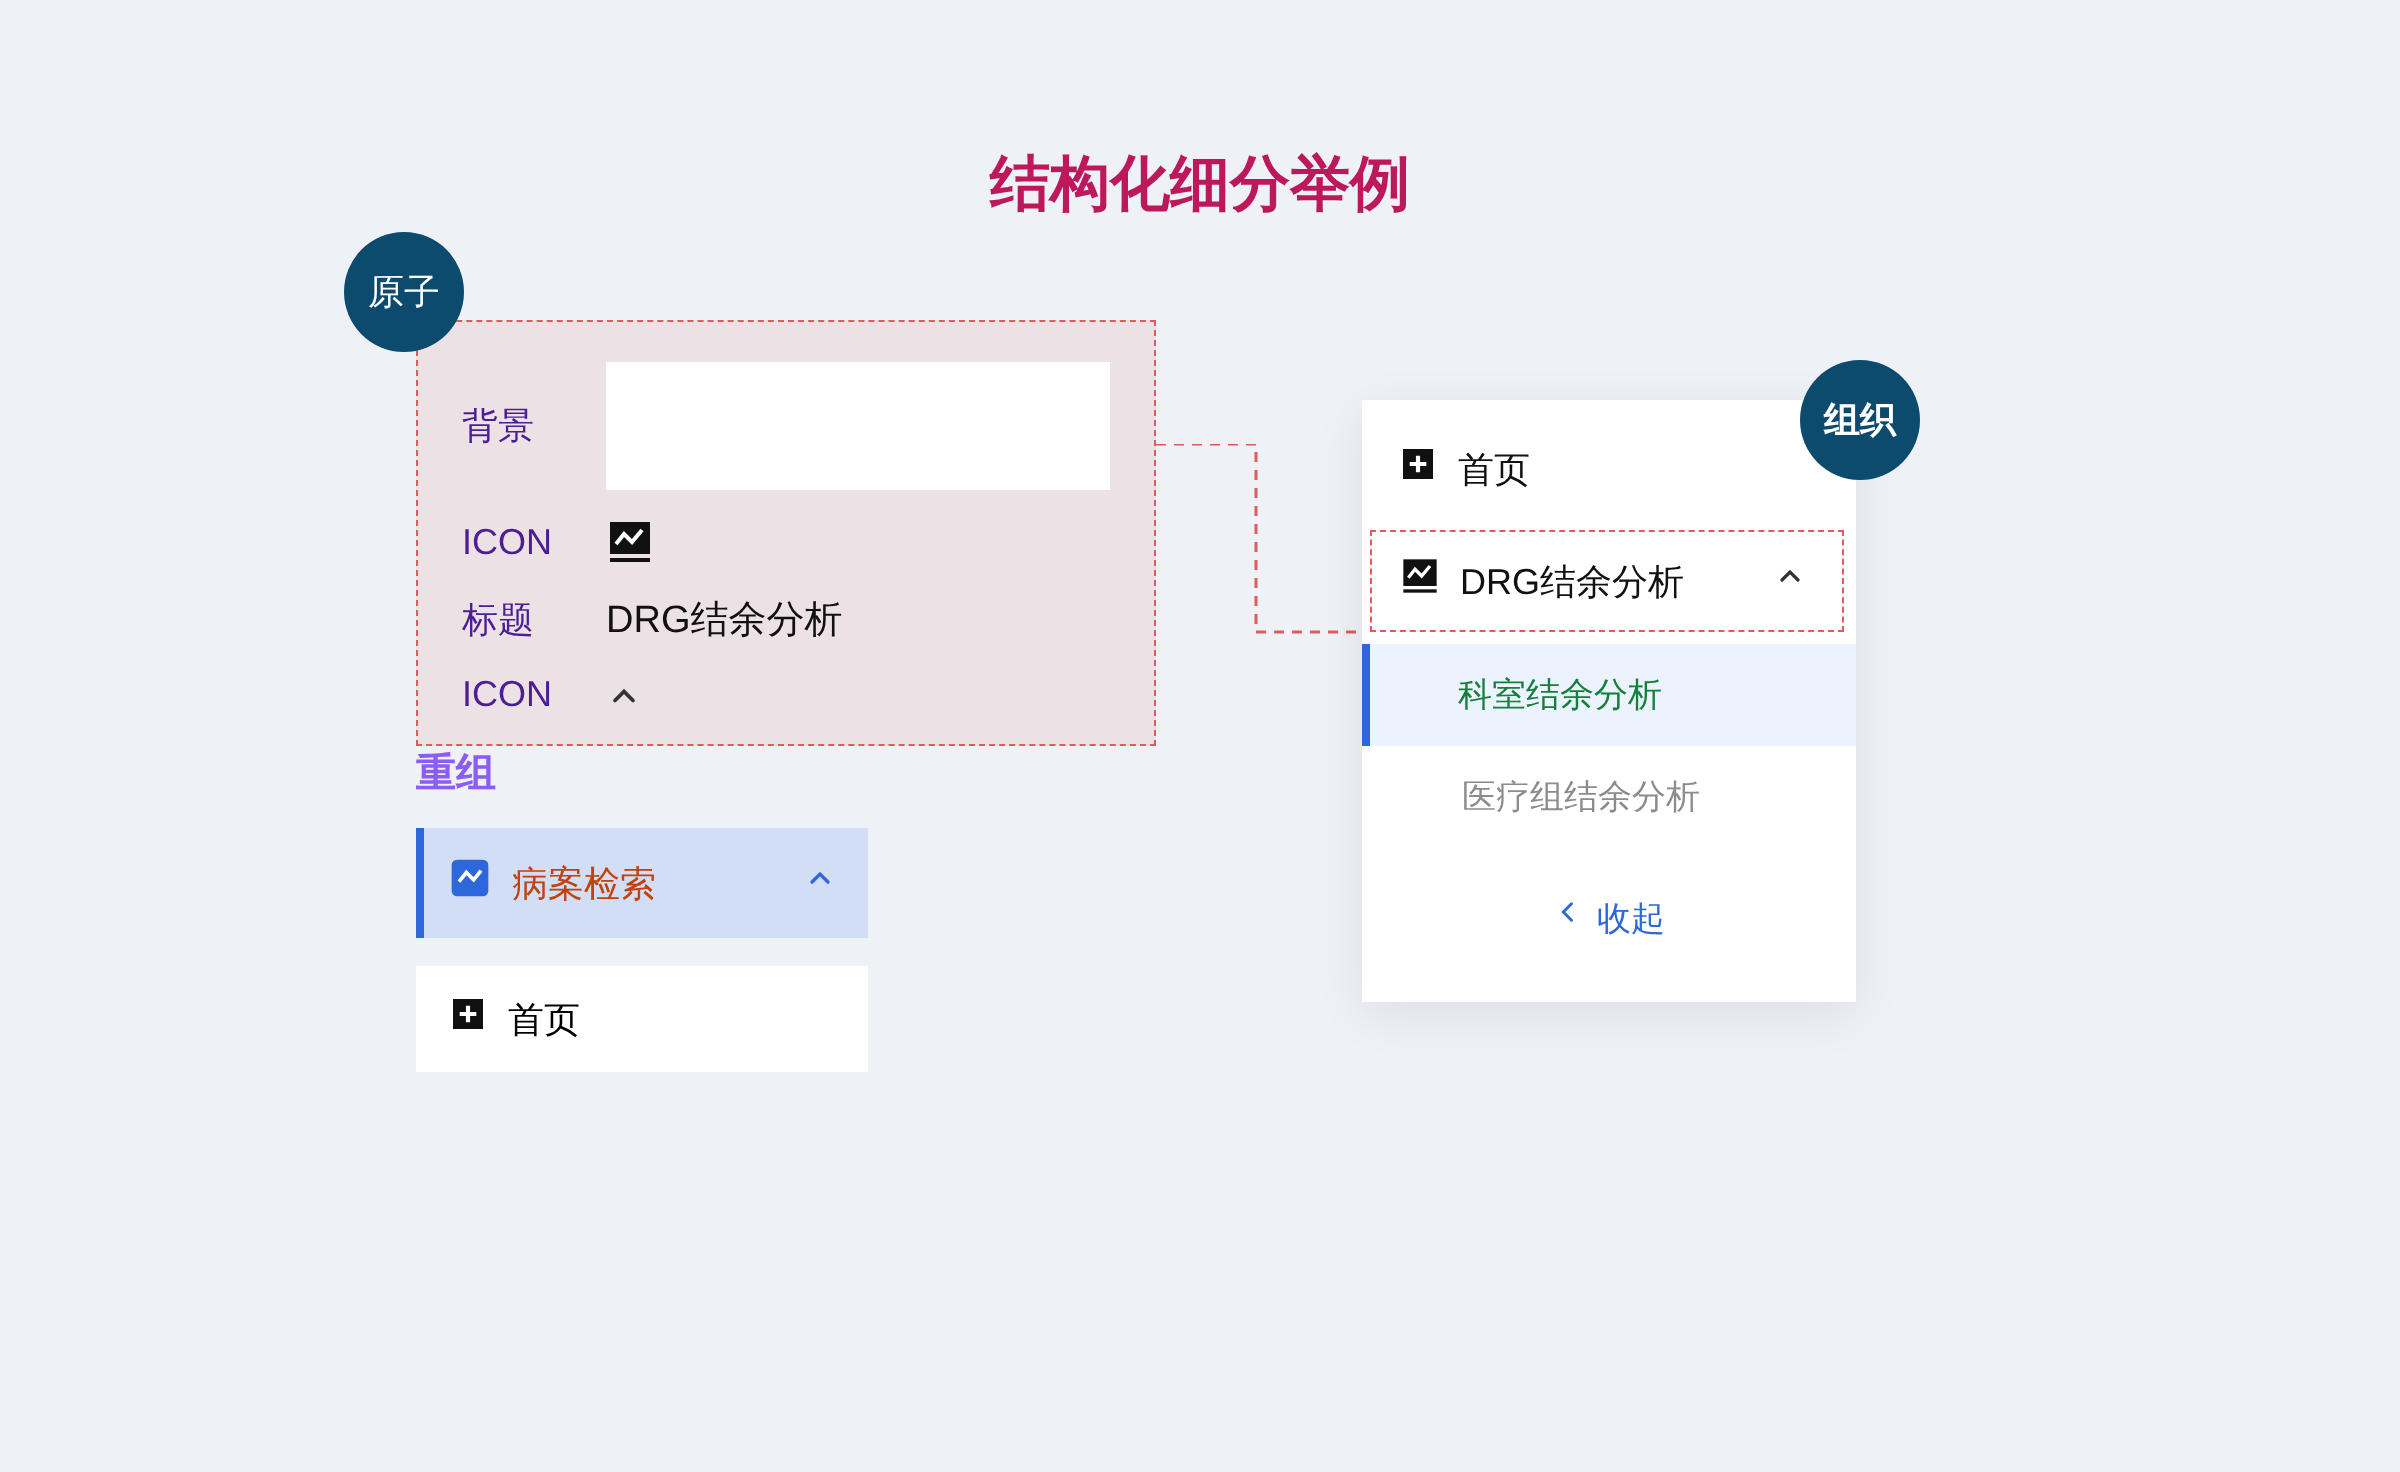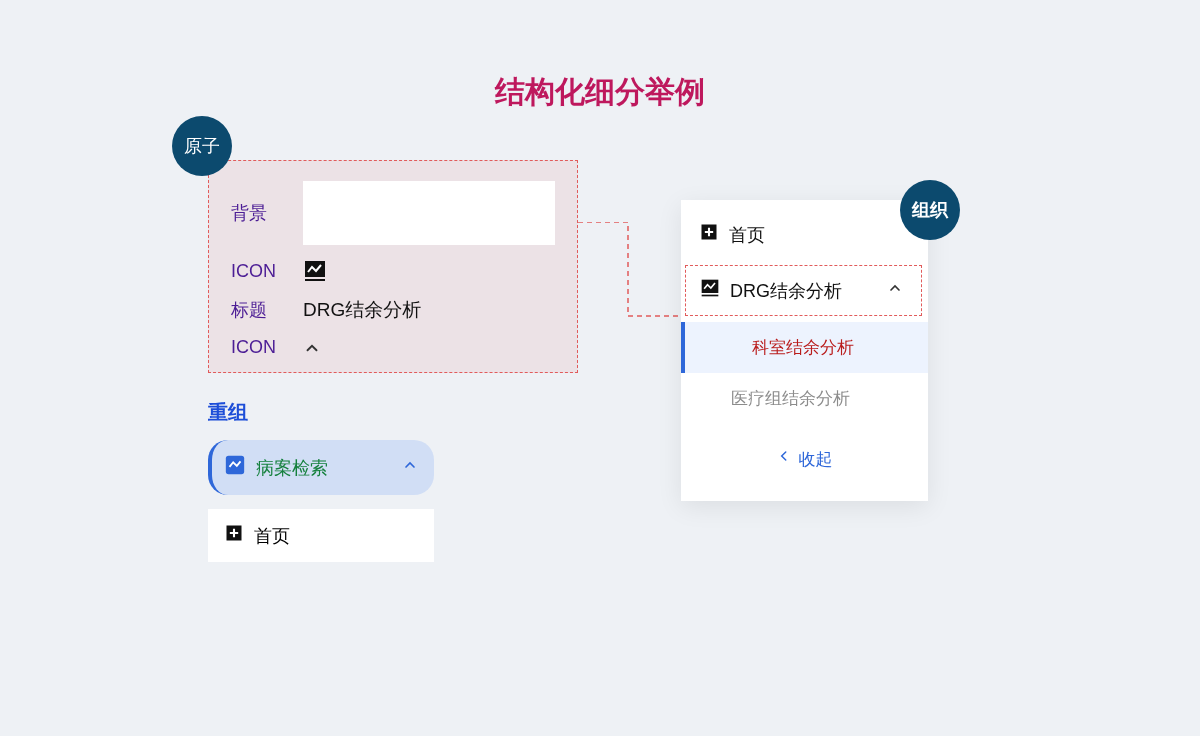--- a/index.html
+++ b/index.html
@@ -73,42 +73,40 @@
     }
     .icon-chevron {
       width: 18px;
       height: 18px;
       display: inline-flex;
     }
 
     
     .recombine-title {
       font-size: 20px;
-      color: #1d4ed8;
+      color: #8b5cf6;
       font-weight: 600;
-      margin-top: 26px;
       margin-bottom: 14px;
     }
     .recombine-box {
       width: 226px;
     }
     .menu-item {
       display: flex;
       align-items: center;
       padding: 14px 16px;
       background: #fff;
       font-size: 18px;
       gap: 10px;
     }
     .menu-item.active {
       background: #D1DEF5;
-      color: #15803d;
+      color: #c2410c;
       border-left: 4px solid #2E67D9;
       padding-left: 12px;
-      border-radius: 20px;
     }
     .menu-item .spacer { flex: 1; }
     .recombine-box .menu-item + .menu-item { margin-top: 14px; }
 
     
     .org-menu {
       position: absolute;
       left: 681px;
       top: 200px;
       width: 247px;
@@ -128,24 +126,24 @@
       border: 1.5px dashed #E15B5B;
       margin: 6px 6px 6px 4px;
       padding-left: 14px;
     }
     .org-sub {
       padding: 14px 18px 14px 50px;
       font-size: 17px;
       color: #8C8C8C;
     }
     .org-sub.selected {
-      color: #b91c1c;
+      color: #15803d;
       background: #EDF3FE;
       border-left: 4px solid #2E67D9;
-      padding-left: 67px;
+      padding-left: 44px;
     }
     .collapse-btn {
       text-align: center;
       padding: 24px 0 8px 0;
       font-size: 17px;
       color: #2E67D9;
       display: flex;
       align-items: flex-start;
       justify-content: center;
       gap: 8px;

